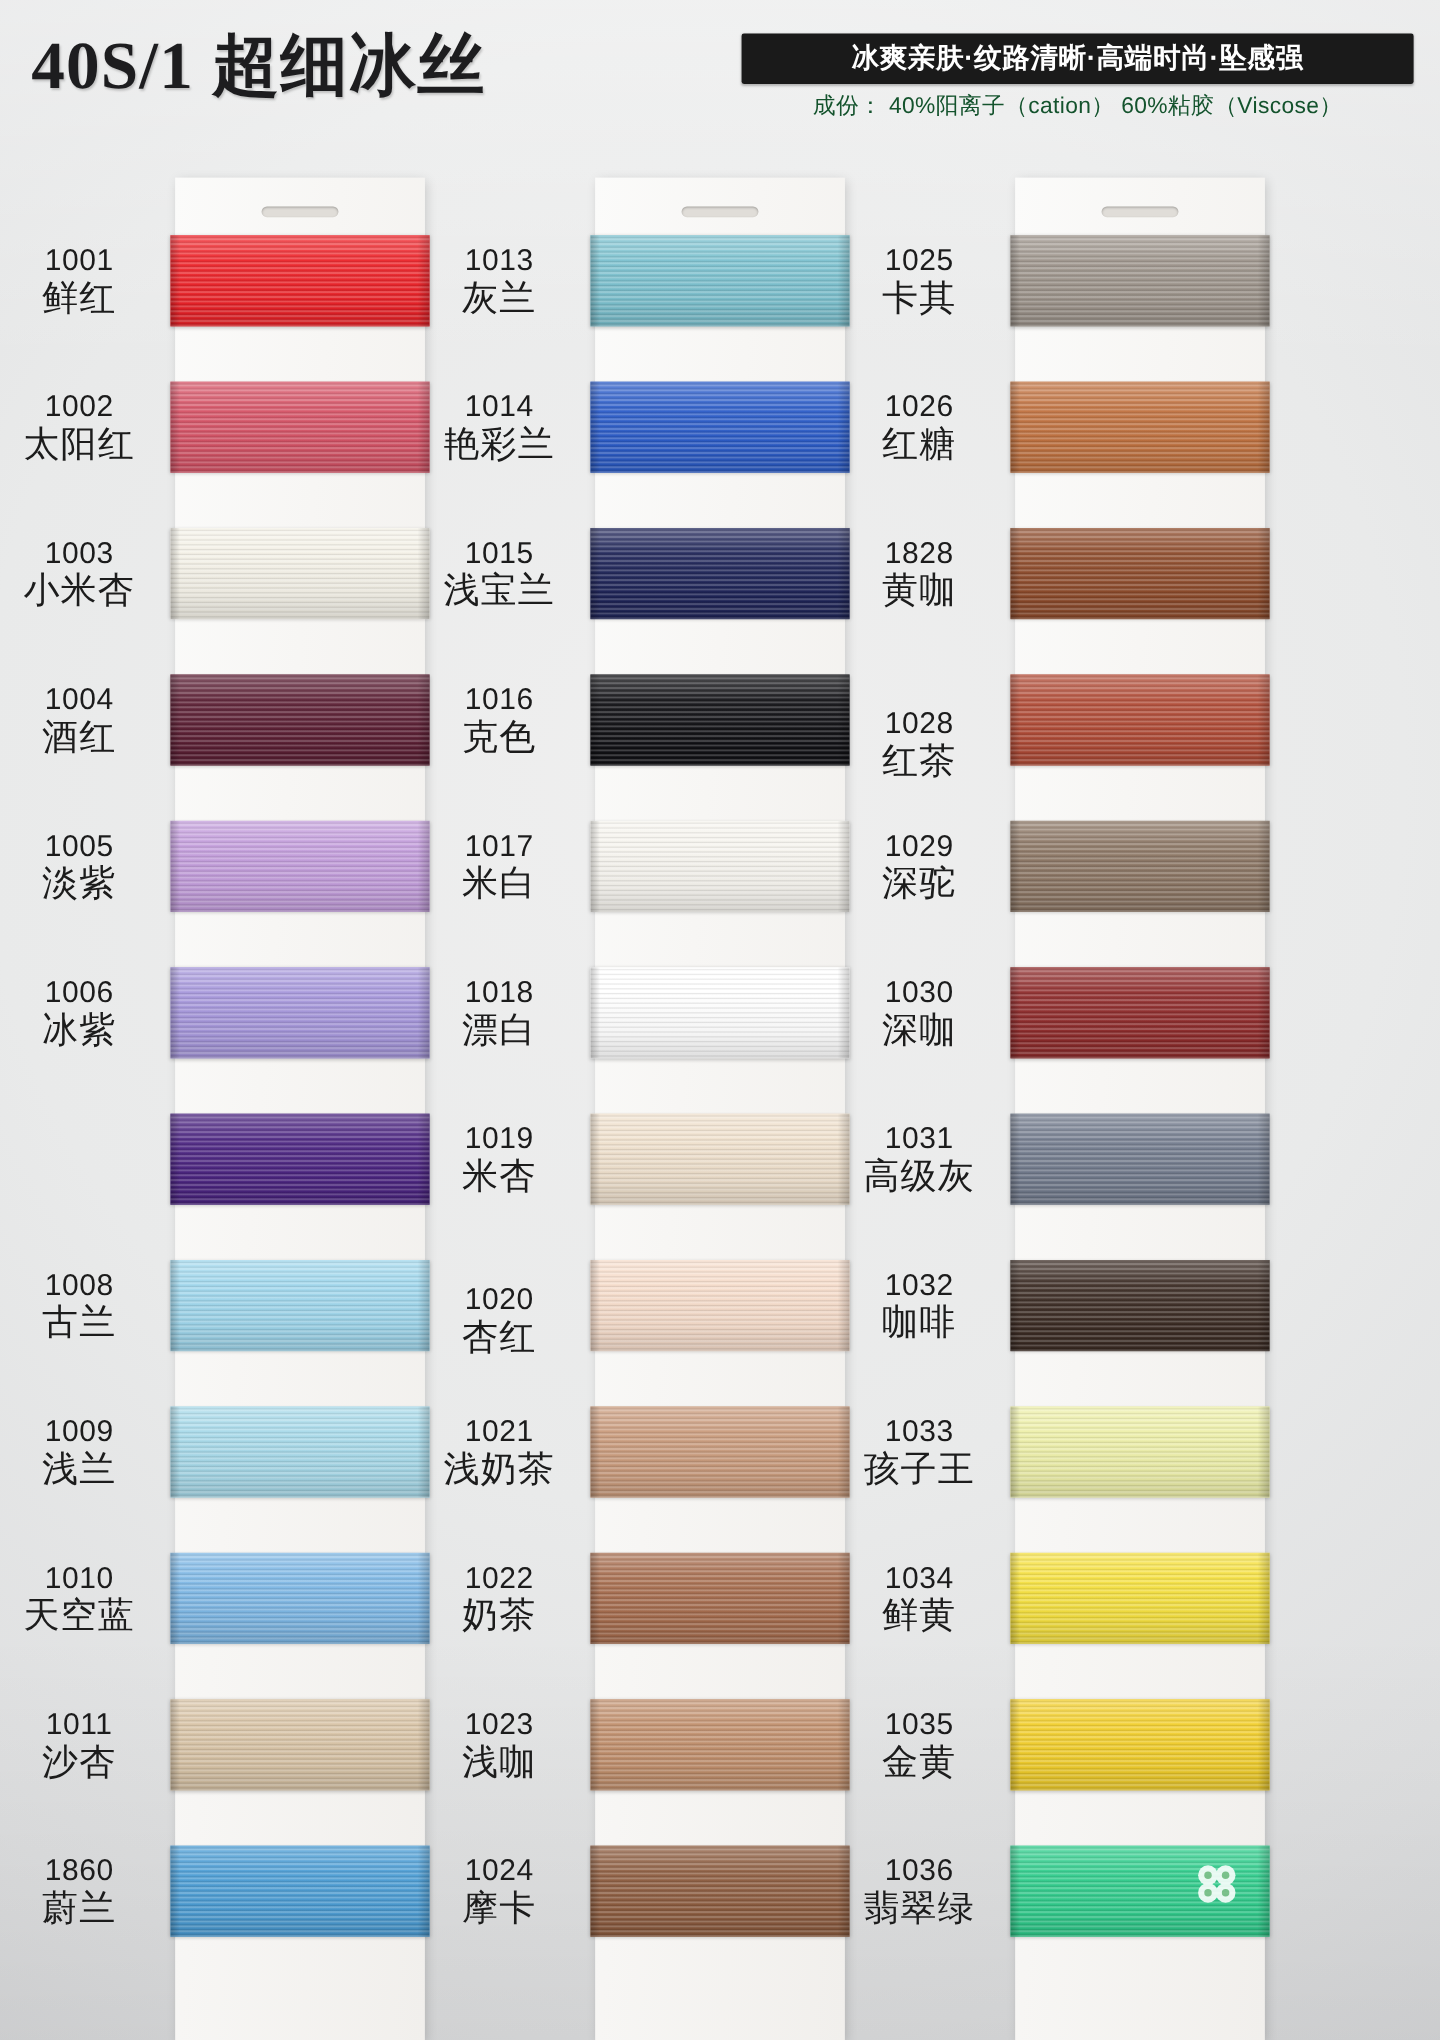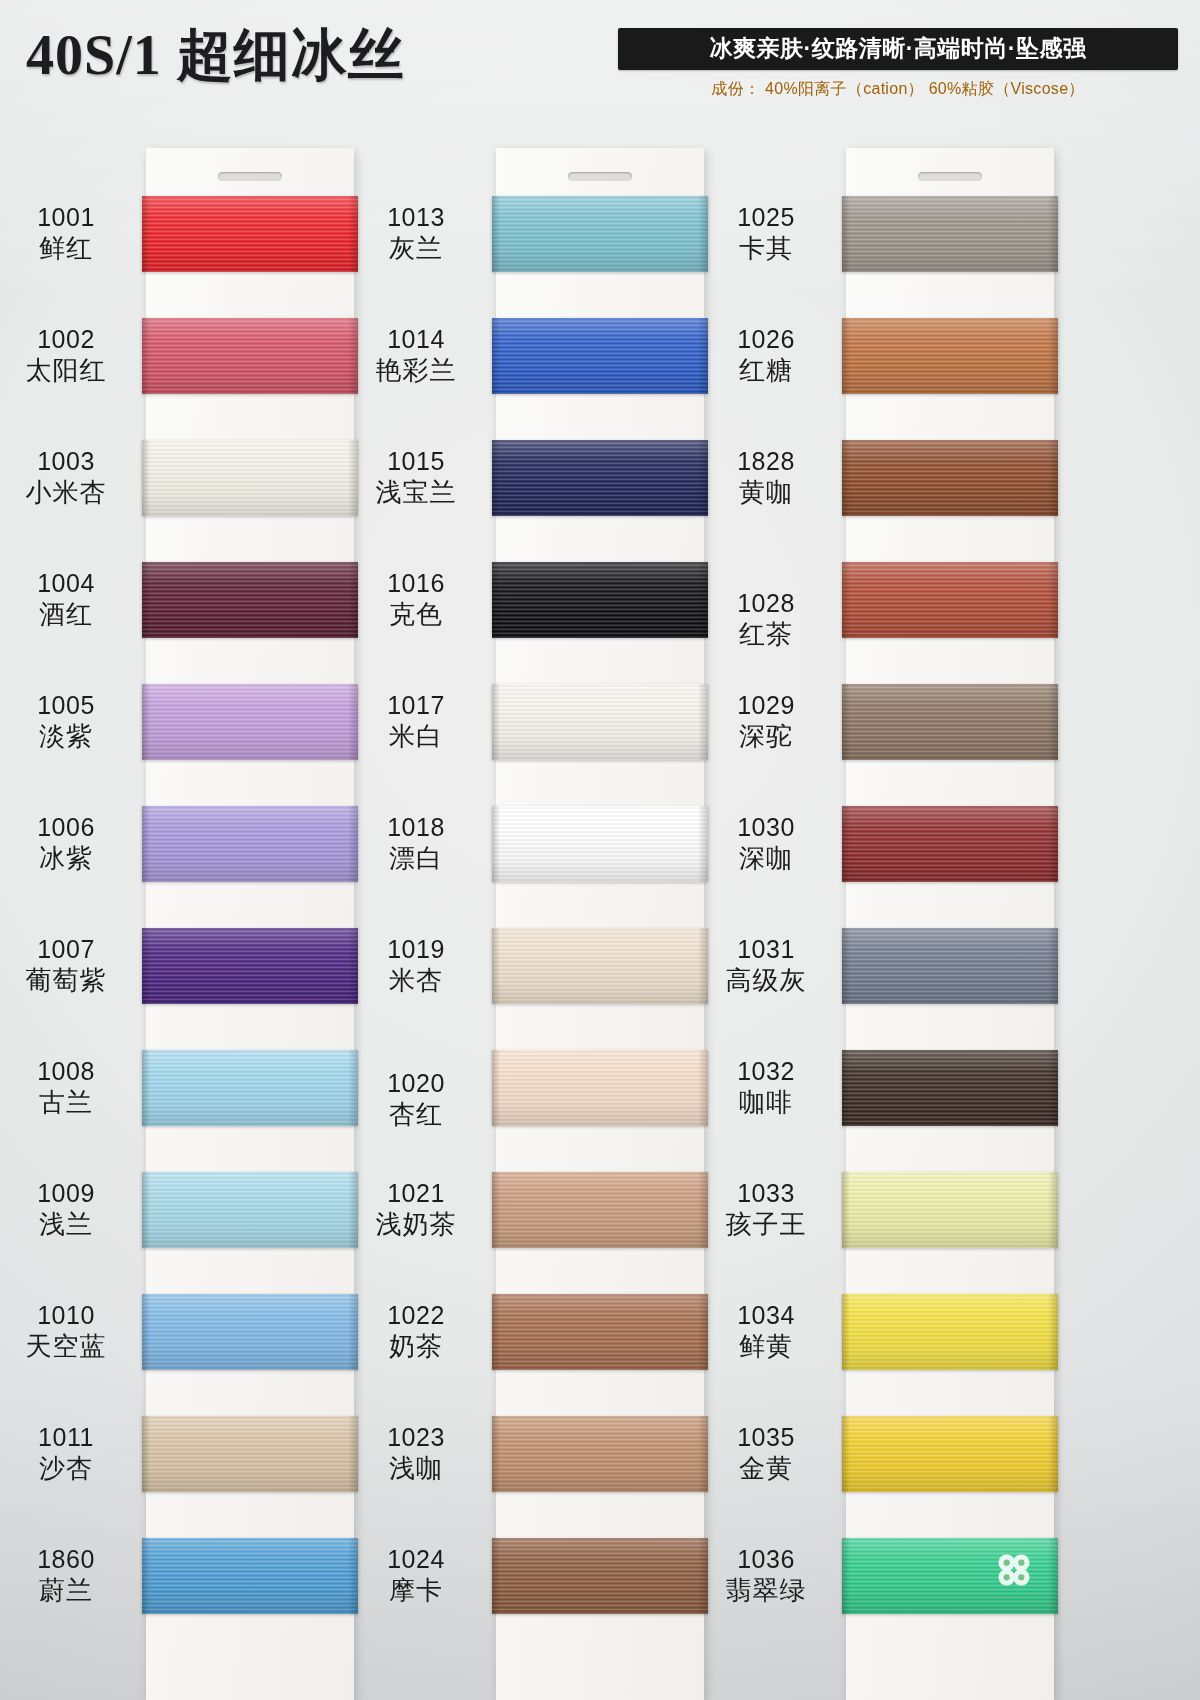--- a/index.html
+++ b/index.html
@@ -34,21 +34,21 @@
   .header-right{position:absolute;right:22px;top:28px;width:560px;text-align:center;}
   .badge{
     display:block;background:#1a1a1a;color:#fff;
     font-size:23px;line-height:34px;font-weight:bold;
     padding:3px 10px 5px;border-radius:2px;
     letter-spacing:.5px;white-space:nowrap;
     box-shadow:0 1px 2px rgba(0,0,0,.25);
   }
   .composition{
     display:block;margin-top:7px;
-    font-size:16px;line-height:24px;color:#a16207;
+    font-size:19px;line-height:24px;color:#14532d;
     white-space:nowrap;letter-spacing:.3px;
   }
 
   
   .board{position:absolute;left:0;top:128px;width:968px;height:1572px;}
   .column{
     position:absolute;top:20px;width:208px;height:1552px;
     background:linear-gradient(95deg,#fbfbfa 0%,#f7f6f4 40%,#f1efec 100%);
     box-shadow:2px 3px 9px rgba(0,0,0,.17);
   }
@@ -91,21 +91,21 @@
     position:absolute;right:0;top:0;bottom:0;width:10px;
     background:linear-gradient(270deg, rgba(0,0,0,.20), rgba(0,0,0,0));
   }
 
   
   .label{
     position:absolute;width:132px;text-align:center;
     color:#1c1c1c;line-height:31px;
   }
   .label .code{display:block;font-size:25px;letter-spacing:.5px;}
-  .label .name{display:block;font-size:26px;letter-spacing:1px;}
+  .label .name{display:block;font-size:30px;letter-spacing:1px;}
 
   
   .logo{
     position:absolute;right:24px;bottom:14px;width:44px;height:44px;
     opacity:.92;
   }
 </style>
 </head>
 <body>
 
@@ -136,24 +136,20 @@
       <span class="code">1004</span>
       <span class="name">酒红</span>
     </div>
     <div class="label" style="top: 562px; left: 0px; width: 132px;">
       <span class="code">1005</span>
       <span class="name">淡紫</span>
     </div>
     <div class="label" style="top: 684px; left: 0px; width: 132px;">
       <span class="code">1006</span>
       <span class="name">冰紫</span>
-    </div>
-    <div class="label" style="top: 806px; left: 0px; width: 132px;">
-      <span class="code">1007</span>
-      <span class="name">葡萄紫</span>
     </div>
     <div class="label" style="top: 928px; left: 0px; width: 132px;">
       <span class="code">1008</span>
       <span class="name">古兰</span>
     </div>
     <div class="label" style="top: 1050px; left: 0px; width: 132px;">
       <span class="code">1009</span>
       <span class="name">浅兰</span>
     </div>
     <div class="label" style="top: 1172px; left: 0px; width: 132px;">

